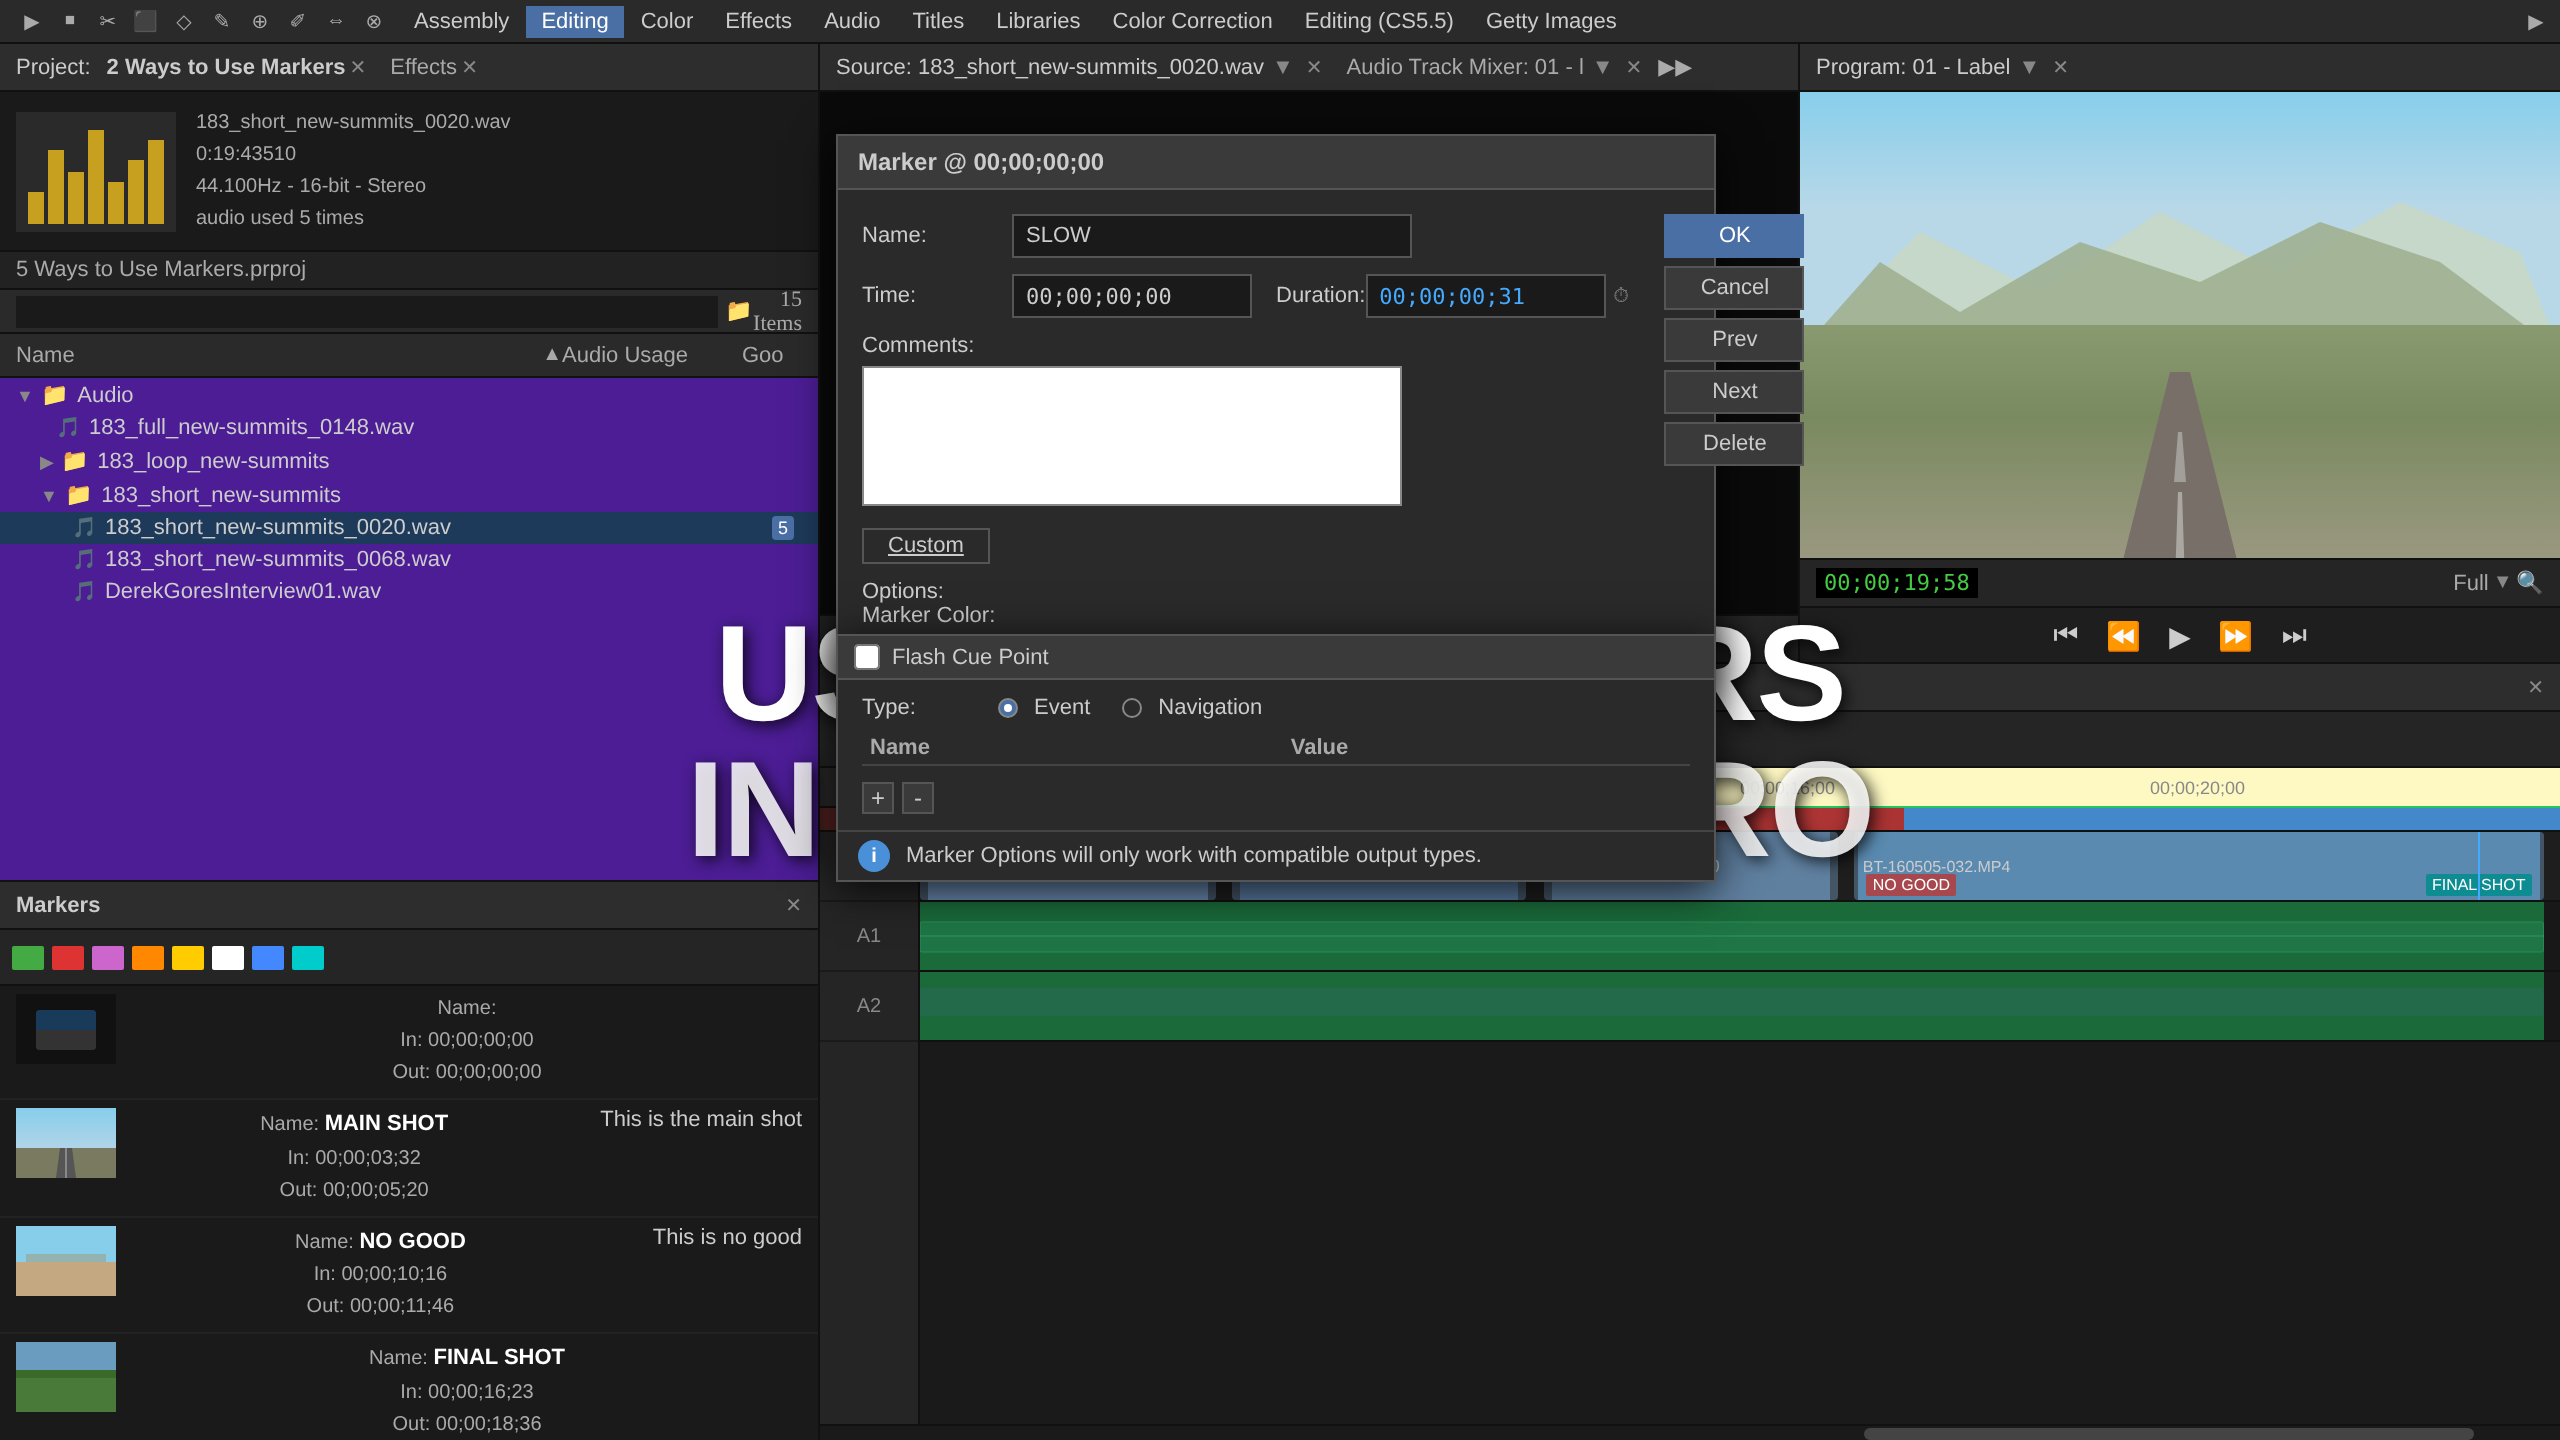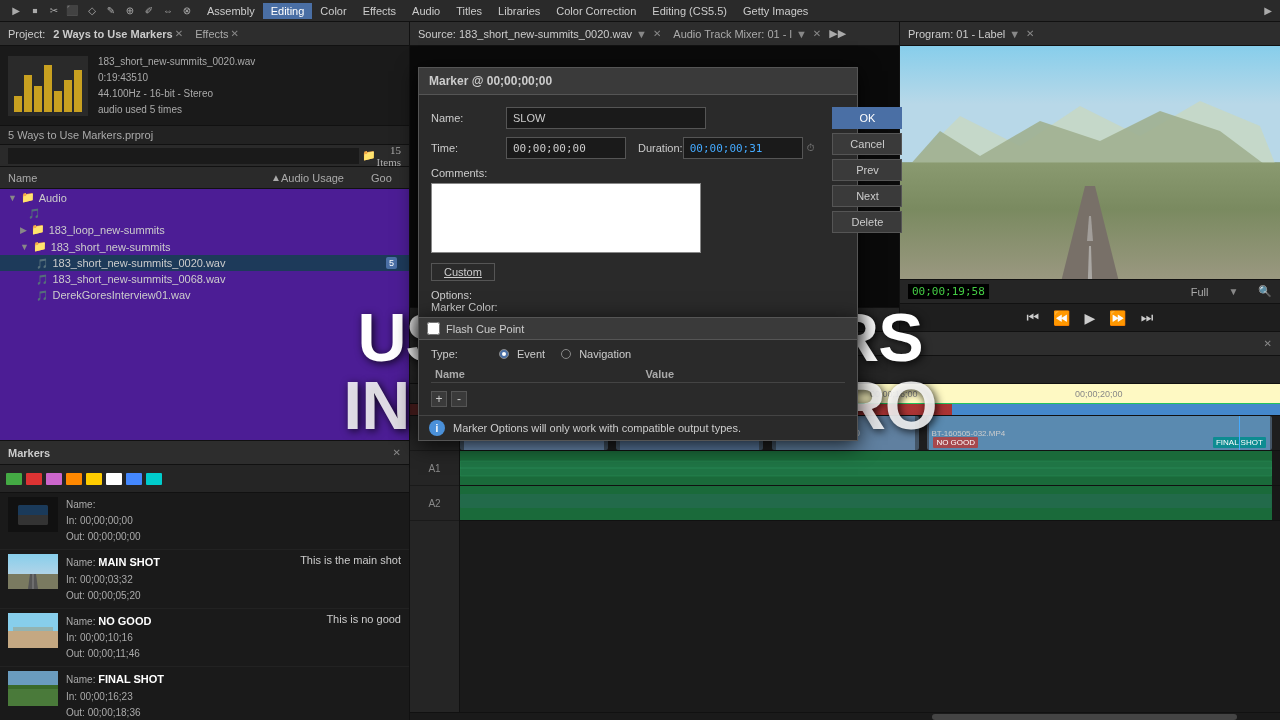--- a/index.html
+++ b/index.html
@@ -210,20 +210,21 @@
       margin-right: 4px;
     }
 
     
     .markers-panel {
       height: 280px;
       border-top: 1px solid #111;
       background: #1a1a1a;
       display: flex;
       flex-direction: column;
+      text-align: center;
     }
     .markers-header {
       display: flex;
       align-items: center;
       background: #2d2d2d;
       height: 24px;
       padding: 0 8px;
       border-bottom: 1px solid #111;
       font-size: 11px;
     }
@@ -843,20 +844,21 @@
     </div>
 
     <div class="file-tree">
       <div class="folder-item">
         <span class="folder-triangle">▼</span>
         <span class="folder-icon">📁</span>
         <span class="folder-label">Audio</span>
       </div>
       <div class="file-item">
         <span class="file-icon">🎵</span>
+        <span class="file-label">183_full_new-summits_0148.wav</span>
       </div>
       <div class="folder-item" style="padding-left:20px;">
         <span class="folder-triangle">▶</span>
         <span class="folder-icon">📁</span>
         <span class="folder-label">183_loop_new-summits</span>
       </div>
       <div class="folder-item" style="padding-left:20px;">
         <span class="folder-triangle">▼</span>
         <span class="folder-icon">📁</span>
         <span class="folder-label">183_short_new-summits</span>
@@ -1022,21 +1024,21 @@
               <rect y="50%" width="100%" height="50%" fill="url(#groundGrad)"></rect>
 
               <polygon points="155,260 225,260 195,140 185,140" fill="#787068"></polygon>
 
               <polygon points="187,260 193,260 191,200 189,200" fill="#ccc" opacity="0.6"></polygon>
               <polygon points="187,195 193,195 191,170 189,170" fill="#ccc" opacity="0.5"></polygon>
             </svg>
           </div>
         </div>
 
-        <div style="background:#252525;height:24px;display:flex;align-items:center;padding:0 8px;gap:20px;border-top:1px solid #111;">
+        <div style="background:#252525;height:24px;display:flex;align-items:center;padding:0 8px;gap:2px;border-top:1px solid #111;">
           <span style="color:#44cc44;font-family:monospace;font-size:11px;background:#000;padding:1px 4px;">00;00;19;58</span>
           <span style="flex:1;"></span>
           <span style="color:#aaa;font-size:11px;">Full</span>
           <span style="color:#888;font-size:10px;">▼</span>
           <span style="color:#888;">🔍</span>
         </div>
 
         <div style="background:#1e1e1e;height:28px;display:flex;align-items:center;justify-content:center;gap:8px;border-top:1px solid #111;">
           <span class="transport-btn">⏮</span>
           <span class="transport-btn">⏪</span>

